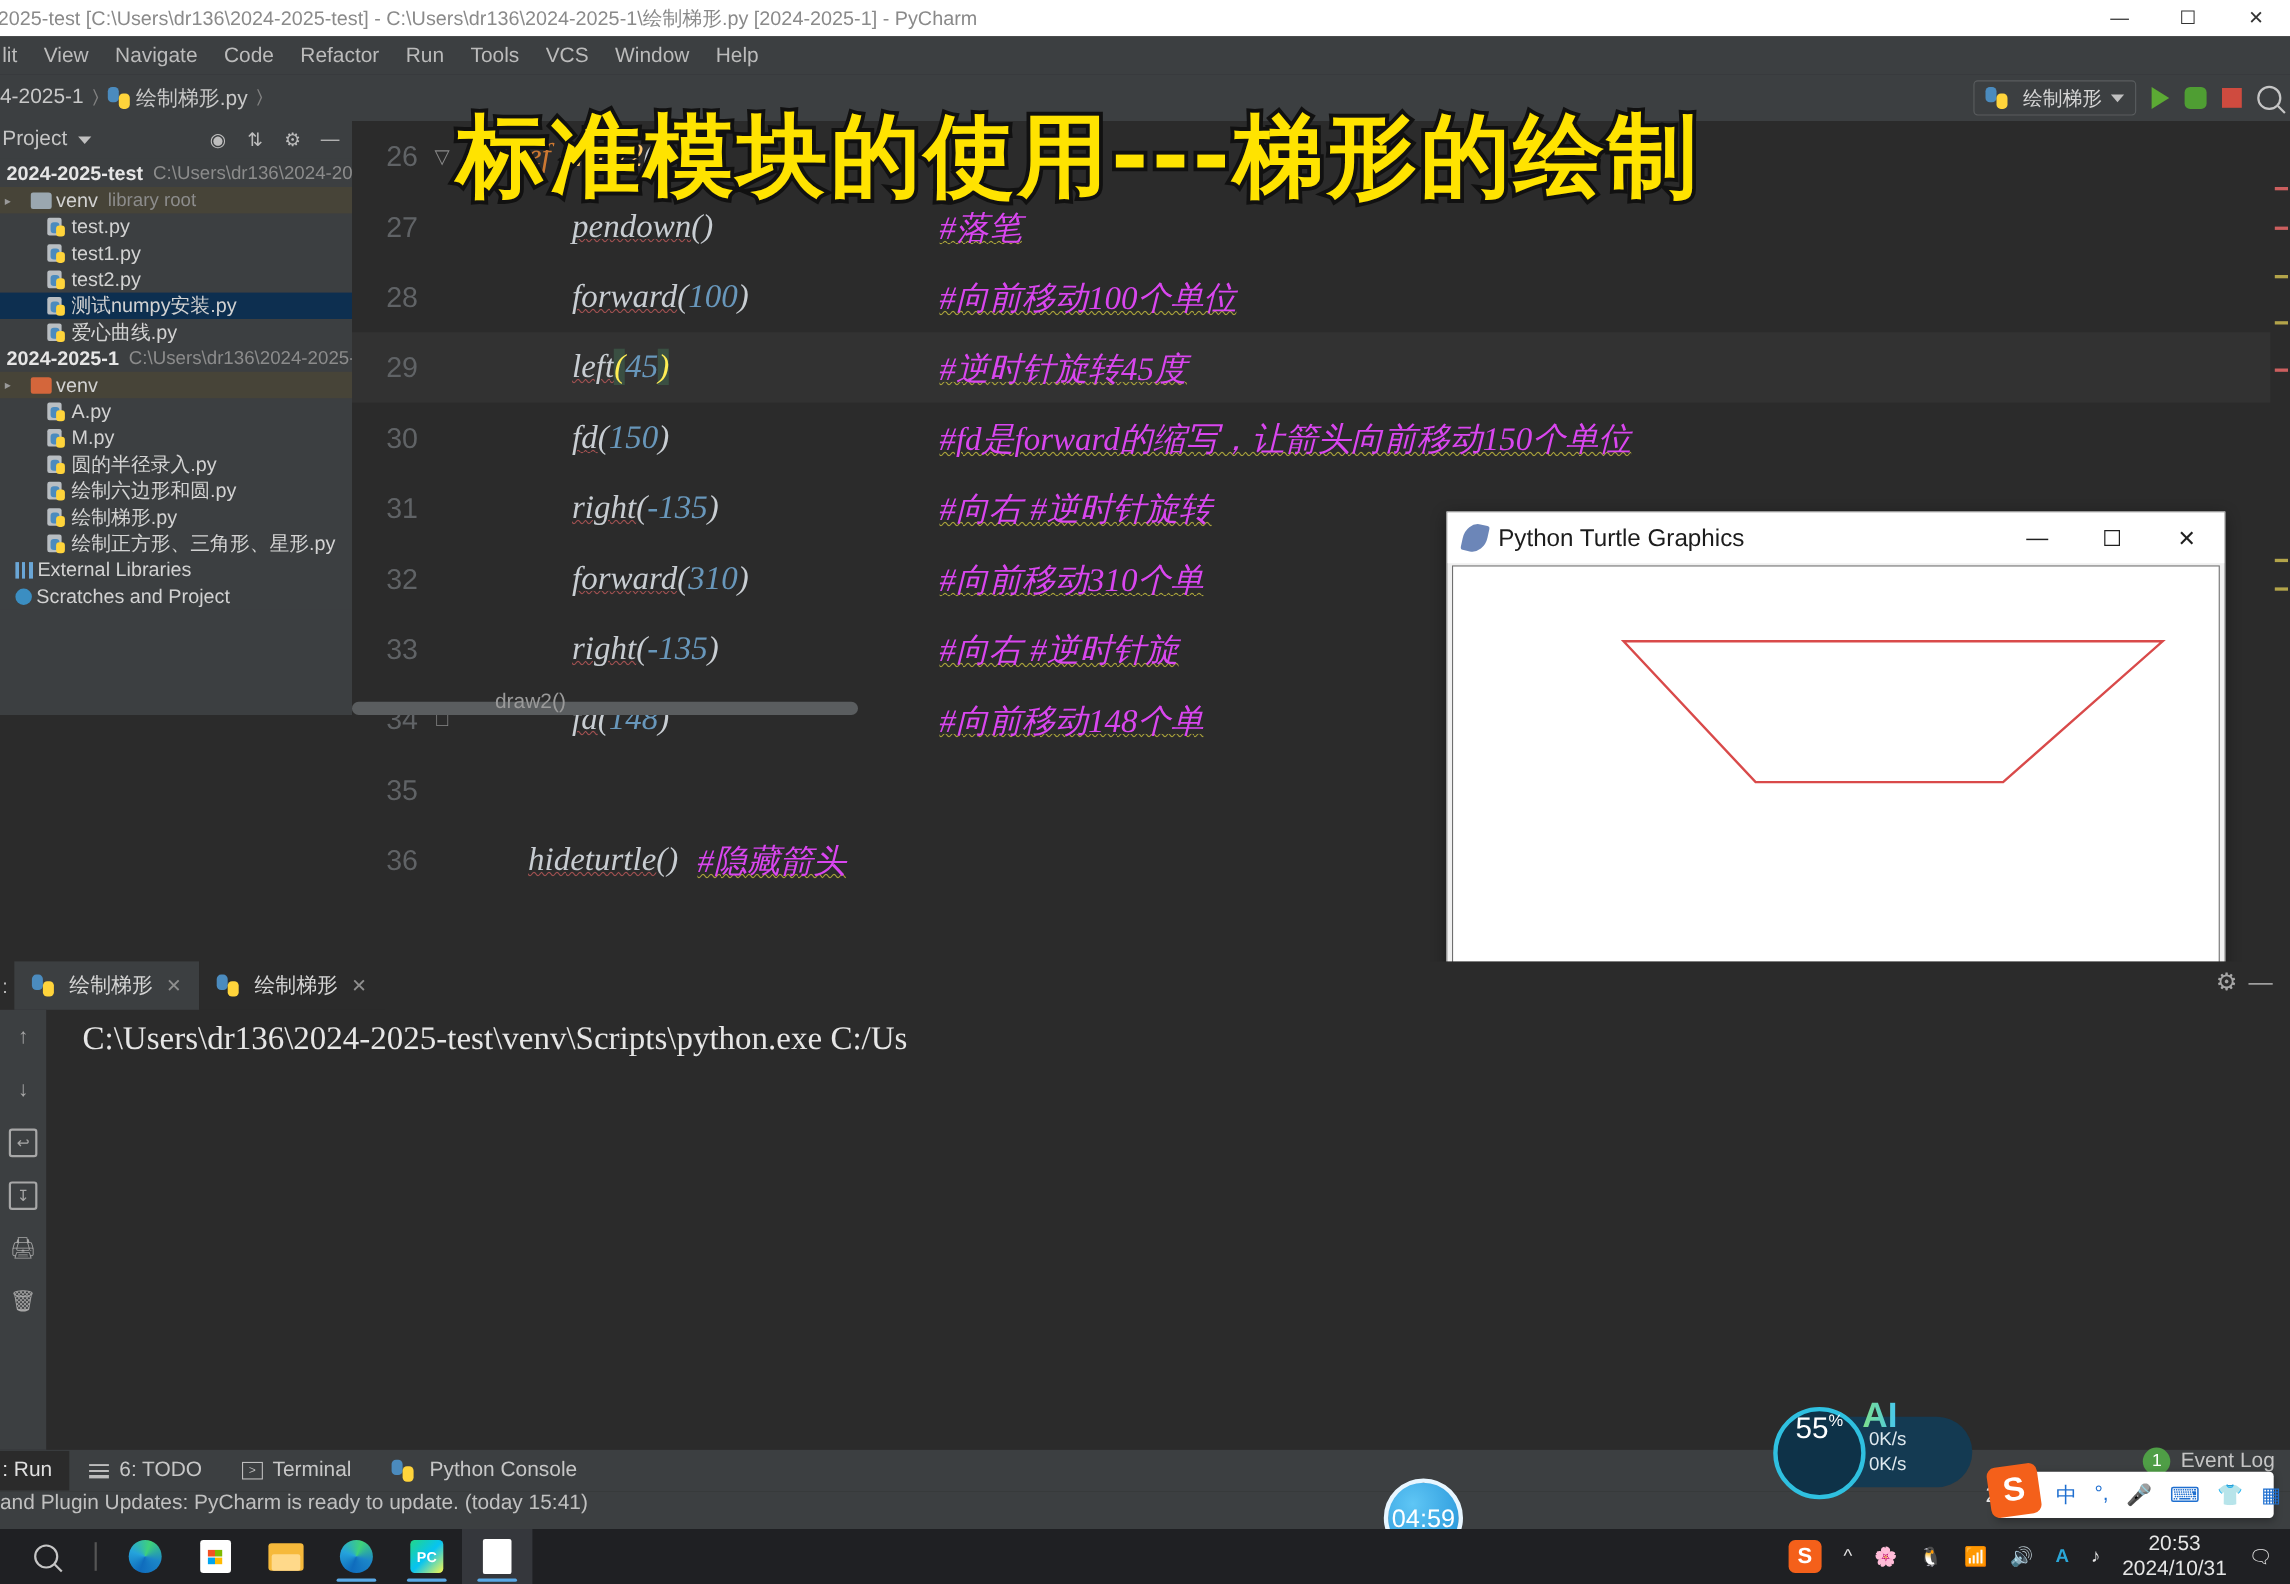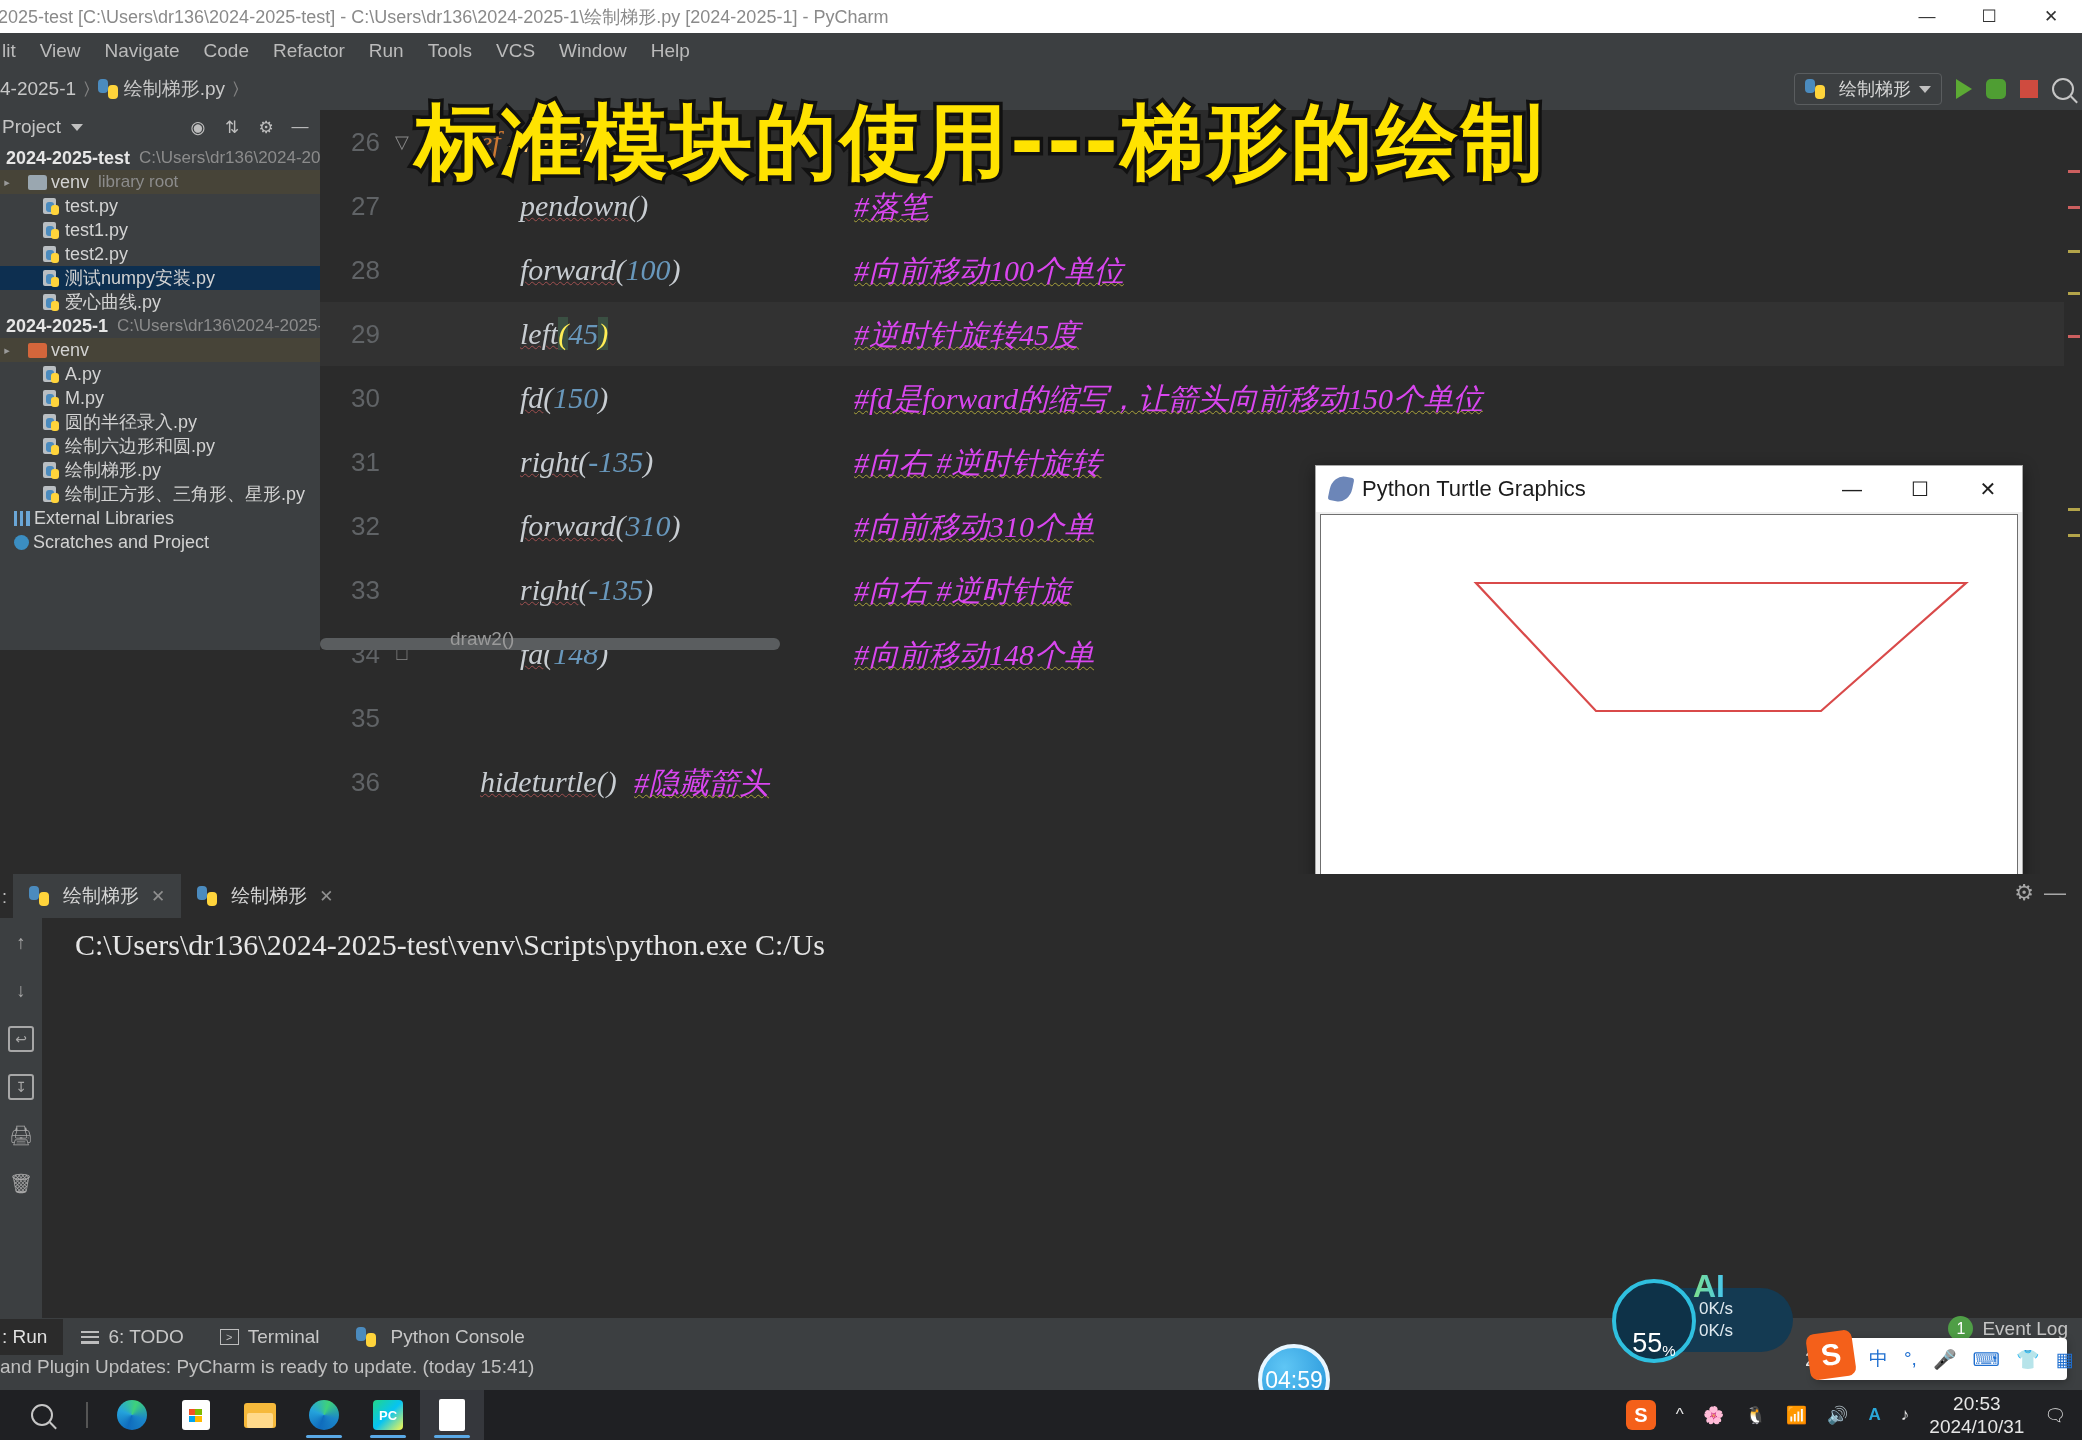--- a/index.html
+++ b/index.html
@@ -206,21 +206,21 @@
     position:absolute; left:1613px; top:1288px; width:180px; height:64px;
     background:#143a52; border-radius:32px; display:flex; align-items:center; padding-left:66px;
     color:#dfe9ef; font-size:17px;
   }
   .ns-rows { display:flex; flex-direction:column; gap:2px; }
   .ns-row { display:flex; align-items:center; gap:8px; }
   .arr-up { width:0;height:0;border-left:6px solid transparent;border-right:6px solid transparent;border-bottom:10px solid #2f9fd4; }
   .arr-dn { width:0;height:0;border-left:6px solid transparent;border-right:6px solid transparent;border-top:10px solid #e09b2d; }
   .cpu-ring {
     position:absolute; left:1612px; top:1279px; width:84px; height:84px; border-radius:50%;
-    background:#0e3248; border:4px solid #2fc0e0; display:flex; align-items:flex-end; justify-content:center;
+    background:#0e3248; border:4px solid #2fc0e0; display:flex; align-items:flex-start; justify-content:center;
     color:#fff; font-size:27px;
   }
   .cpu-ring small { font-size:15px; }
   .ai-badge { position:absolute; left:1693px; top:1268px; font-size:32px; font-weight:bold;
               background:linear-gradient(90deg,#7ee08a,#46c7f0); -webkit-background-clip:text; background-clip:text; color:transparent; }
 
   .timer {
     position:absolute; left:1258px; top:1344px; width:72px; height:72px; border-radius:50%;
     background:radial-gradient(circle at 35% 30%, #5fc6f5, #1f8fd6);
     border:4px solid #e8f6ff; display:flex; align-items:center; justify-content:center;

